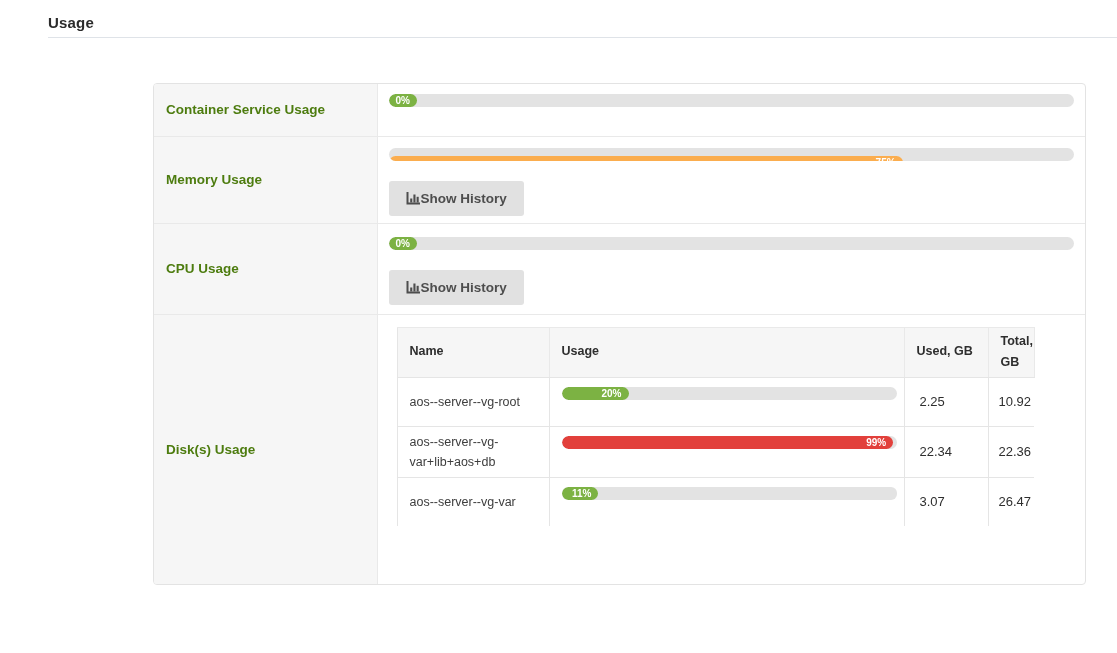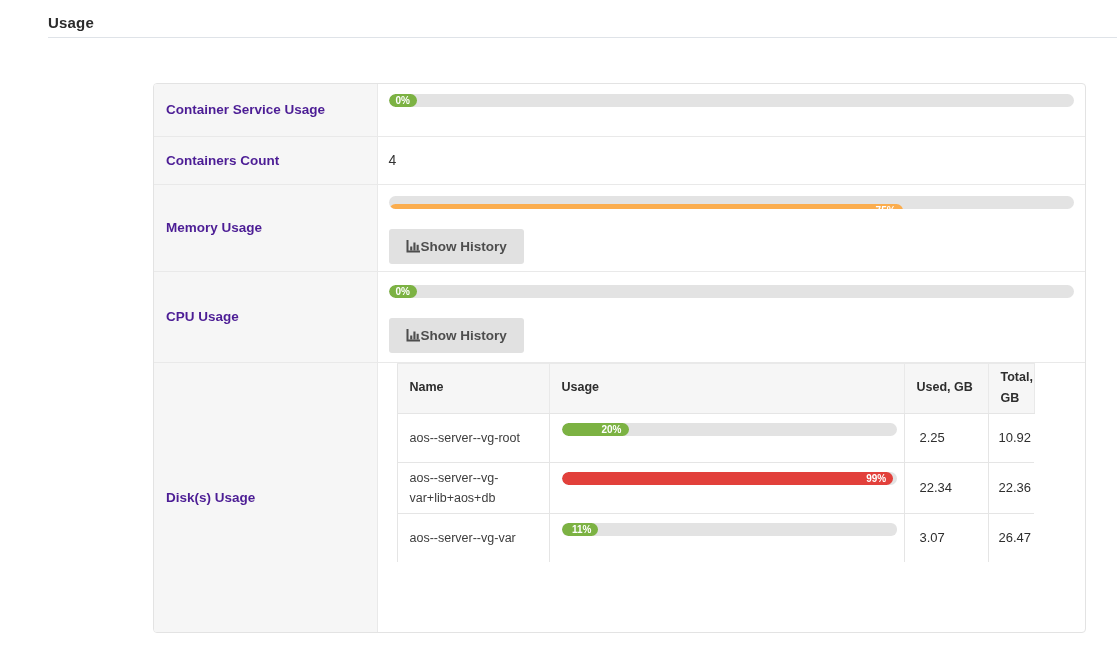--- a/index.html
+++ b/index.html
@@ -25,21 +25,21 @@
     overflow:hidden;
     background:#fff;
   }
   table.outer { width:100%; border-collapse:collapse; table-layout:fixed; }
   table.outer th {
     width:223px;
     background:#f6f6f6;
     border-right:1px solid #e9e9e9;
     padding:0 10px 0 12px;
     text-align:left; vertical-align:middle;
-    font-size:13.5px; font-weight:bold; color:#4c1d95;
+    font-size:13.5px; font-weight:bold; color:#4d7c0f;
   }
   table.outer tr + tr th, table.outer tr + tr td { border-top:1px solid #e9e9e9; }
   table.outer td { padding:0 11px; vertical-align:top; }
   tr.h52 { height:52px; } tr.h48 { height:48px; } tr.h87 { height:87px; }
   tr.h91 { height:91px; } tr.h270 { height:270px; }
 
   .count-cell { vertical-align:middle !important; font-size:14px; color:#333; }
 
   .bar {
     height:13px; background:#e3e3e3; border-radius:7px;
@@ -61,21 +61,21 @@
     height:35px; padding:0 17px;
     margin-top:20px;
     background:#e1e1e1; border:none; border-radius:3px;
     font-family:inherit; font-size:13.5px; font-weight:bold; color:#4d4d4d;
     cursor:pointer;
   }
   .btn svg { display:block; }
 
   table.disks {
     border-collapse:collapse; table-layout:fixed;
-    margin:0 0 0 8px; width:637px;
+    margin:12px 0 0 8px; width:637px;
     font-size:12.5px;
   }
   .disks th, .disks td { border-left:1px solid #e5e5e5; }
   .disks thead th {
     height:50px;
     border-bottom:1px solid #e5e5e5;
     text-align:left; vertical-align:middle;
     padding:0 8px 0 12px;
     font-size:12.5px; font-weight:bold; color:#2e2e2e;
     line-height:1.7;
@@ -99,24 +99,20 @@
 <div class="card">
   <table class="outer">
     <tbody>
         <tr class="h52">
       <th>Container Service Usage</th>
       <td>
         <div class="bar mt10" style="background: rgb(227, 227, 227);">
           <div class="bar-fill" style="width: 0%; background: rgb(124, 178, 67);">0%</div>
         </div>
       </td>
-    </tr>
-    <tr class="h48">
-      <th>Containers Count</th>
-      <td class="count-cell">4</td>
     </tr>
     <tr class="h87">
       <th>Memory Usage</th>
       <td>
         <div class="bar mt11" style="background: rgb(227, 227, 227);">
           <div class="bar-fill" style="width: 75%; background: rgb(251, 173, 78); margin-top: 8px;">75%</div>
         </div>
         <button class="btn">
           <span>
             <svg width="15" height="15" viewBox="0 0 15 15" fill="none">

